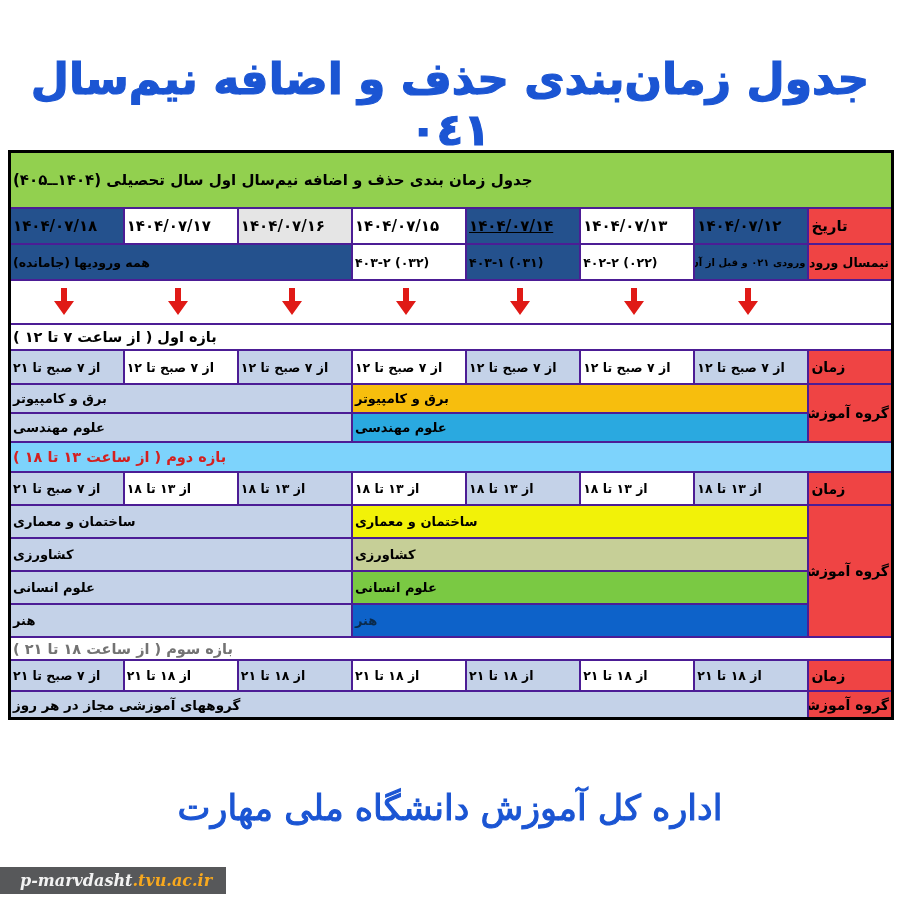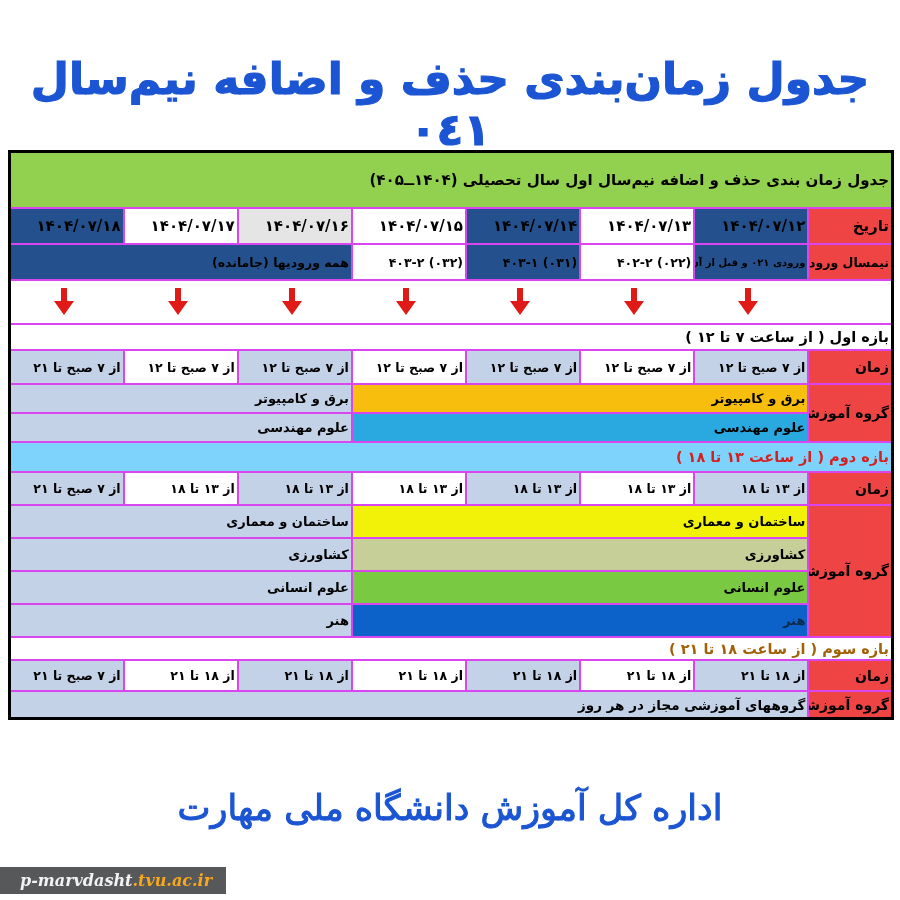--- a/index.html
+++ b/index.html
@@ -15,21 +15,21 @@
   .footer-title{
     position:absolute;top:788px;left:0;right:0;text-align:center;direction:rtl;
     font-size:35px;font-weight:normal;letter-spacing:-1px;
     -webkit-text-stroke:1.1px currentColor;
   }
   table.sched{
     position:absolute;top:150px;left:8px;width:886px;direction:rtl;
     border-collapse:collapse;table-layout:fixed;border:3px solid #000;background:#fff;
   }
   table.sched td{
-    border:2px solid #d946ef;text-align:right;vertical-align:middle;
+    border:2px solid #4c1d95;text-align:left;vertical-align:middle;
     font-weight:bold;color:#000;white-space:nowrap;overflow:hidden;padding:0 2px;
   }
   td.banner{font-size:15px;height:54px;}
   td.lbl{background:#ef4444;font-size:14px;}
   td.navy{color:#fff;}
   td.date{font-size:15px;height:34px;}
   td.entry{font-size:12.5px;height:34px;}
   td.entry-sm{font-size:10px;height:34px;}
   td.arrowcell{height:42px;padding:0;}
   .arrowflex{display:flex;align-items:center;width:100%;}
@@ -62,21 +62,21 @@
       <col style="width:114px">
   </colgroup>
   <tbody id="schedule-body">
       <tr>
         <td class="banner" colspan="8" style="background: rgb(146, 208, 79);">جدول زمان بندی حذف و اضافه نیم‌سال اول سال تحصیلی (۱۴۰۴ــ۴۰۵)</td>
       </tr>
       <tr>
         <td class="lbl date">تاریخ</td>
         <td class="date navy" style="background: rgb(36, 81, 141);">۱۴۰۴/۰۷/۱۲</td>
         <td class="date" style="background: rgb(255, 255, 255);">۱۴۰۴/۰۷/۱۳</td>
-        <td class="date navy" style="background: rgb(36, 81, 141);">۱۴۰۴/۰۷/۱۴</td>
+        <td class="date navy" style="background: rgb(36, 81, 141); text-decoration: underline;">۱۴۰۴/۰۷/۱۴</td>
         <td class="date" style="background: rgb(255, 255, 255);">۱۴۰۴/۰۷/۱۵</td>
         <td class="date navy" style="background: #e5e5e5;">۱۴۰۴/۰۷/۱۶</td>
         <td class="date" style="background: rgb(255, 255, 255);">۱۴۰۴/۰۷/۱۷</td>
         <td class="date navy" style="background: rgb(36, 81, 141);">۱۴۰۴/۰۷/۱۸</td>
       </tr>
       <tr>
         <td class="lbl entry">نیمسال ورود</td>
         <td class="entry-sm navy" style="background: rgb(36, 81, 141);">ورودی ۰۲۱ و قبل از آن</td>
         <td class="entry" style="background: rgb(255, 255, 255);">(۰۲۲) ۴۰۲-۲</td>
         <td class="entry navy" style="background: rgb(36, 81, 141);">(۰۳۱) ۴۰۳-۱</td>
@@ -171,21 +171,21 @@
       </tr>
       <tr>
         <td class="grp" colspan="4" style="background: rgb(122, 201, 67); height: 31px;">علوم انسانی</td>
         <td class="grp" colspan="3" style="background: rgb(196, 210, 232); height: 31px;">علوم انسانی</td>
       </tr>
       <tr>
         <td class="grp" colspan="4" style="background: rgb(13, 98, 201); color: rgb(11, 42, 74); height: 31px;">هنر</td>
         <td class="grp" colspan="3" style="background: rgb(196, 210, 232); height: 31px;">هنر</td>
       </tr>
       <tr>
-        <td class="period" colspan="8" style="background: rgb(255, 255, 255); color: #a16207; height: 21px;">بازه سوم ( از ساعت ۱۸ تا ۲۱ )</td>
+        <td class="period" colspan="8" style="background: rgb(255, 255, 255); color: #737373; height: 21px;">بازه سوم ( از ساعت ۱۸ تا ۲۱ )</td>
       </tr>
       <tr>
         <td class="lbl">زمان</td>
         <td class="time" style="background: rgb(196, 210, 232); height: 29px;">از ۱۸ تا ۲۱</td>
         <td class="time" style="background: rgb(255, 255, 255); height: 29px;">از ۱۸ تا ۲۱</td>
         <td class="time" style="background: rgb(196, 210, 232); height: 29px;">از ۱۸ تا ۲۱</td>
         <td class="time" style="background: rgb(255, 255, 255); height: 29px;">از ۱۸ تا ۲۱</td>
         <td class="time" style="background: rgb(196, 210, 232); height: 29px;">از ۱۸ تا ۲۱</td>
         <td class="time" style="background: rgb(255, 255, 255); height: 29px;">از ۱۸ تا ۲۱</td>
         <td class="time" style="background: rgb(196, 210, 232); height: 29px;">از ۷ صبح تا ۲۱</td>

